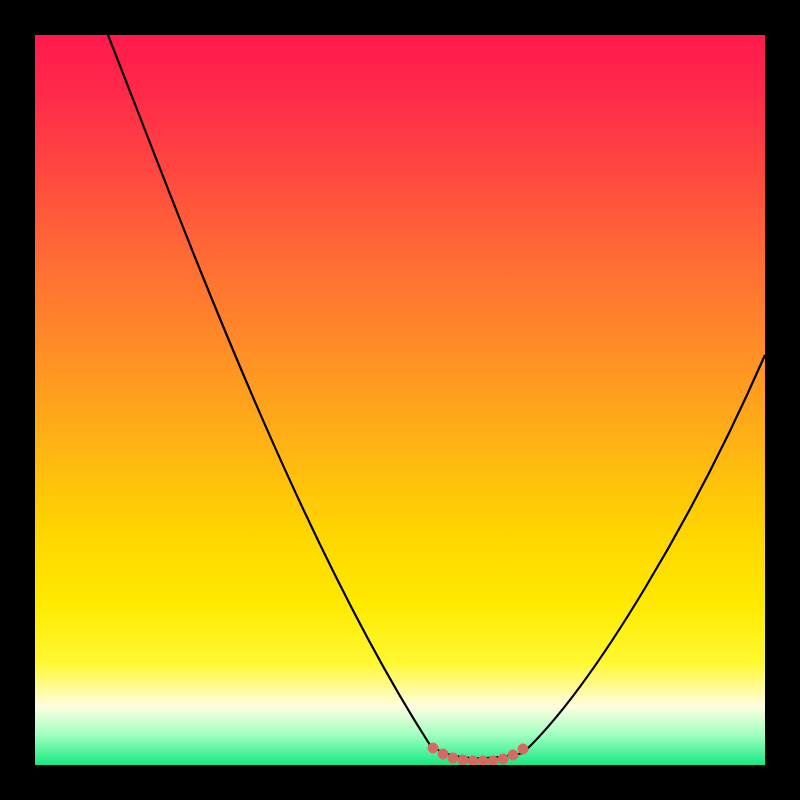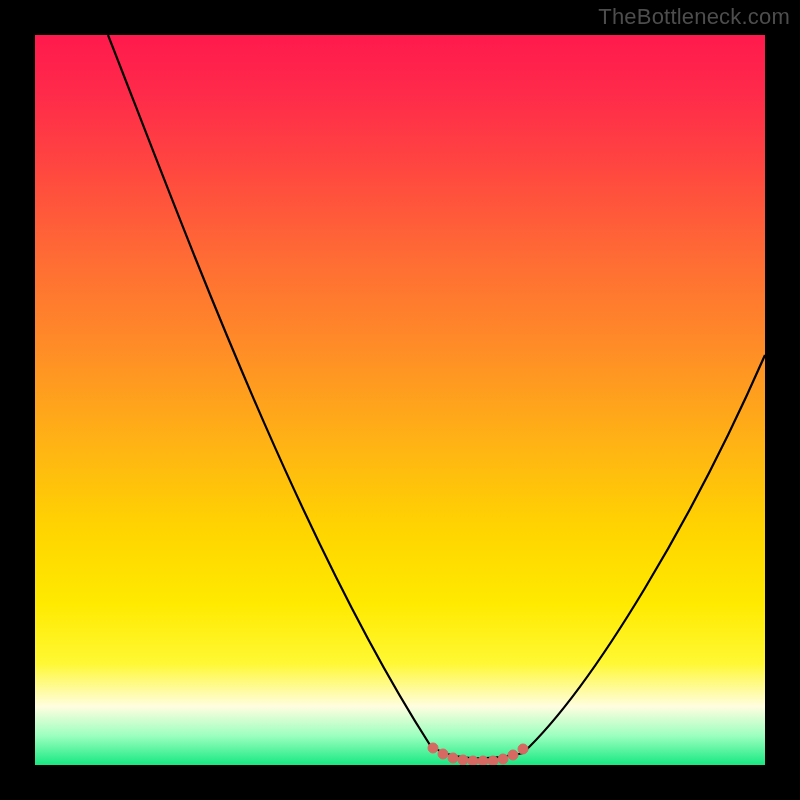--- a/index.html
+++ b/index.html
@@ -55,21 +55,20 @@
     font-weight: 500;
     letter-spacing: 0.2px;
     user-select: none;
   }
 </style>
 </head>
 <body>
 
 <div class="frame">
 
-  <div class="watermark">TheBottleneck.com</div>
 
   <div class="plot">
     <svg class="curve" viewBox="0 0 730 730" preserveAspectRatio="none">
 
       <path d="M 73 0
                C 140 170, 260 500, 395 710
                C 415 726, 455 726, 488 718
                C 560 650, 660 480, 730 320" fill="none" stroke="#000" stroke-width="2.2"></path>
 
       <g fill="#d66a63" stroke="#d66a63" stroke-width="1">

